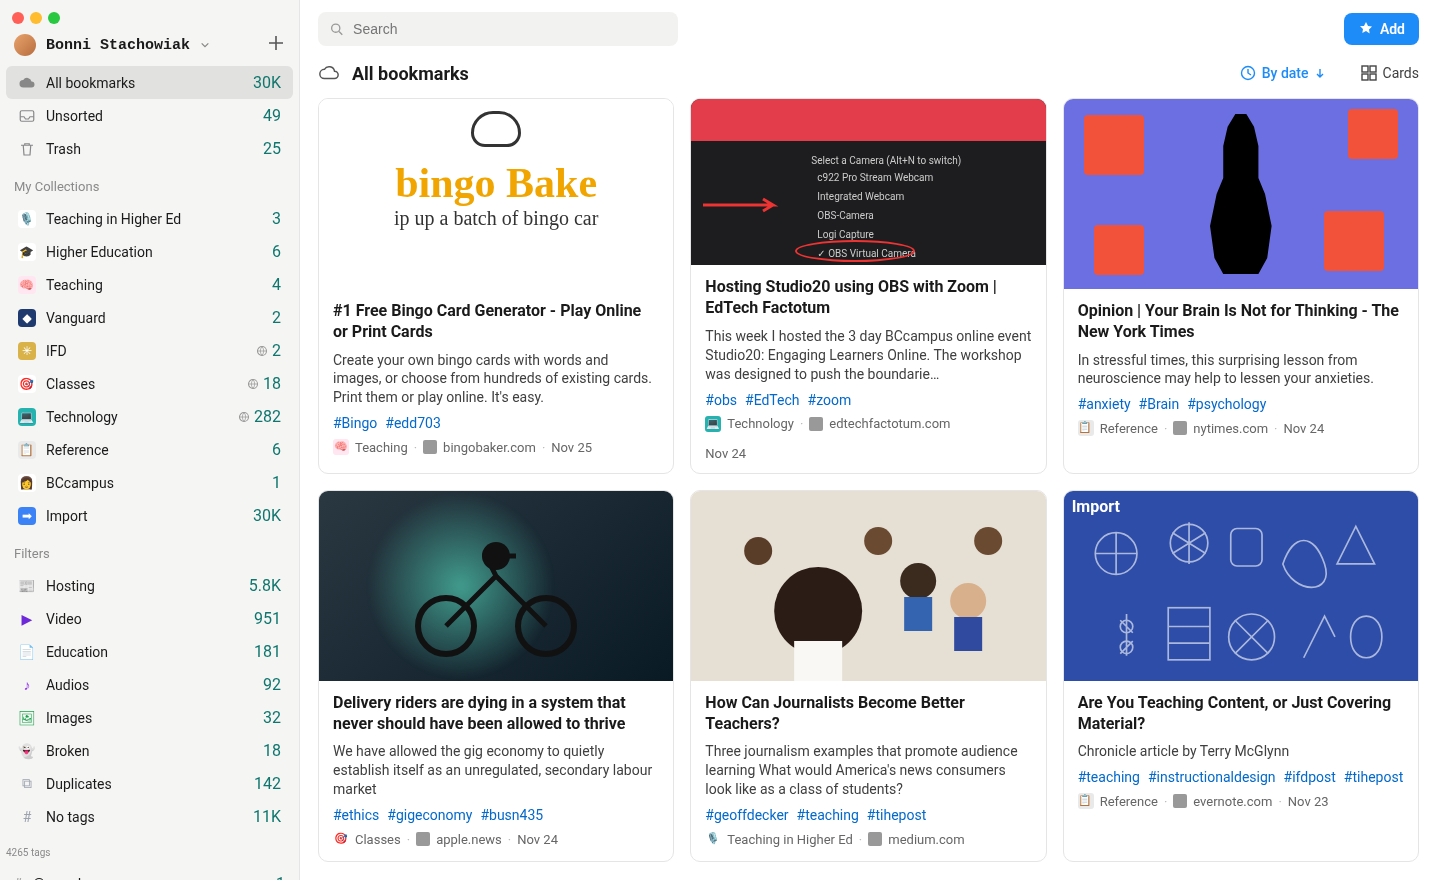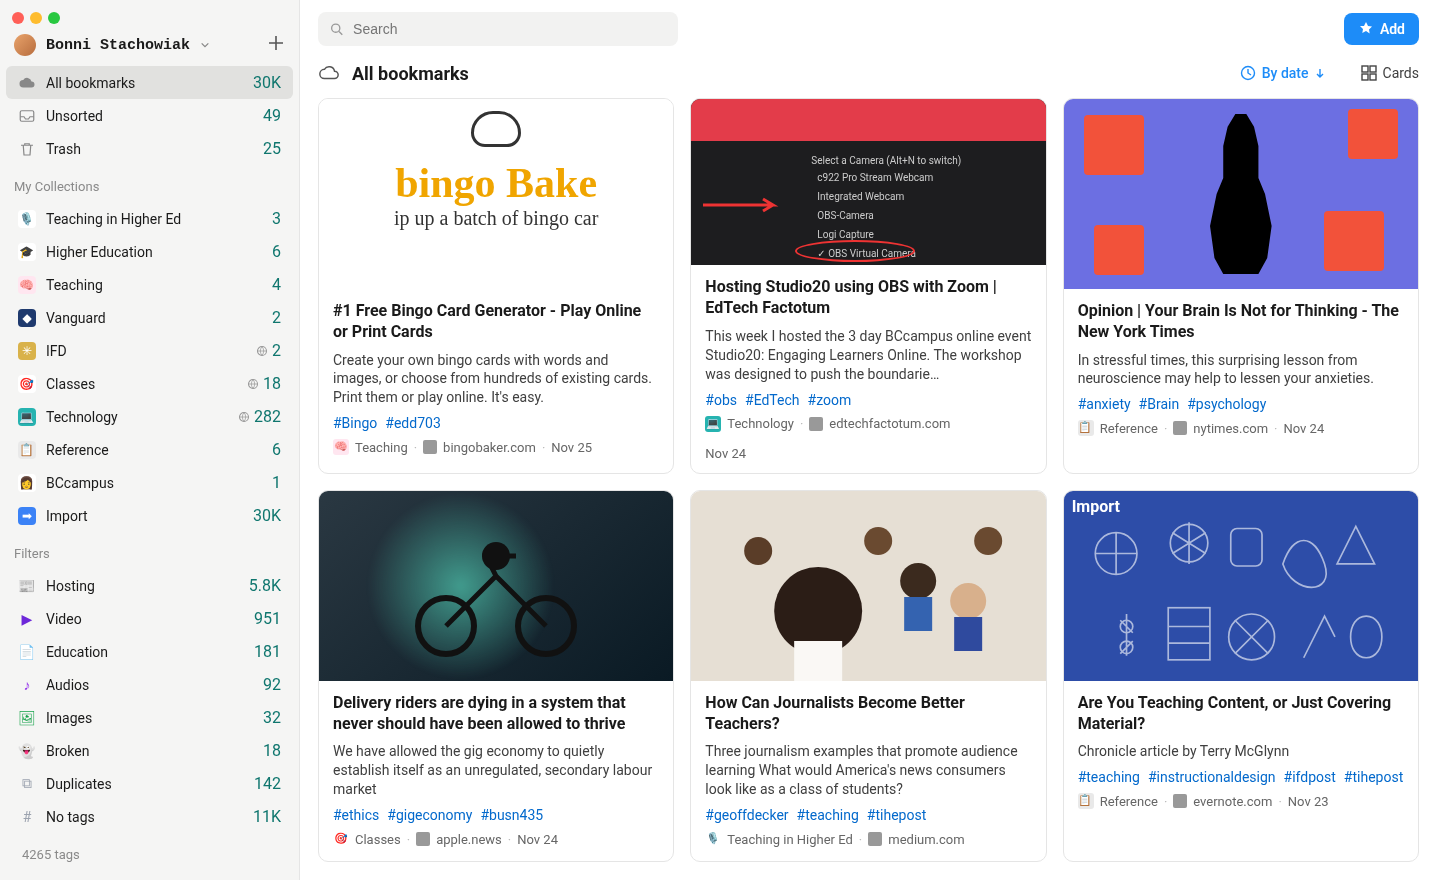--- a/index.html
+++ b/index.html
@@ -26,21 +26,21 @@
 .chevron-down{display:inline-block;width:10px;height:10px;color:#888;}
 .add-icon{width:18px;height:18px;color:#555;}
 .nav-group{padding:4px 6px;}
 .nav-item{display:flex;align-items:center;justify-content:space-between;padding:7px 12px;border-radius:6px;cursor:pointer;}
 .nav-item.active{background:#e1e1df;}
 .nav-left{display:flex;align-items:center;gap:10px;}
 .nav-icon{width:18px;height:18px;display:flex;align-items:center;justify-content:center;font-size:14px;border-radius:4px;}
 .nav-label{font-size:14px;}
 .nav-count{font-size:16px;color:#0f766e;}
 .section-header{padding:10px 14px 4px;color:#8a8a8a;font-size:13px;}
-.tag-footer{padding:10px 22px;color:#8a8a8a;font-size:13px;}
+.tag-footer{padding:10px 6px;color:#8a8a8a;font-size:10px;}
 .tag-row{display:flex;align-items:center;justify-content:space-between;padding:6px 14px;}
 .tag-row .nav-left{gap:10px;}
 .hashicon{color:#aaa;font-weight:600;}
 
 .main{flex:1;display:flex;flex-direction:column;overflow:hidden;}
 .topbar{display:flex;align-items:center;padding:12px 18px;gap:12px;}
 .search{flex:0 0 360px;display:flex;align-items:center;background:#f2f2f1;border-radius:8px;padding:8px 12px;color:#999;gap:8px;}
 .search input{border:none;background:transparent;outline:none;font-size:14px;width:100%;}
 .spacer{flex:1;}
 .add-btn{background:#1d8cf8;color:#fff;display:flex;align-items:center;gap:6px;padding:8px 14px;border-radius:8px;font-weight:600;cursor:pointer;}

